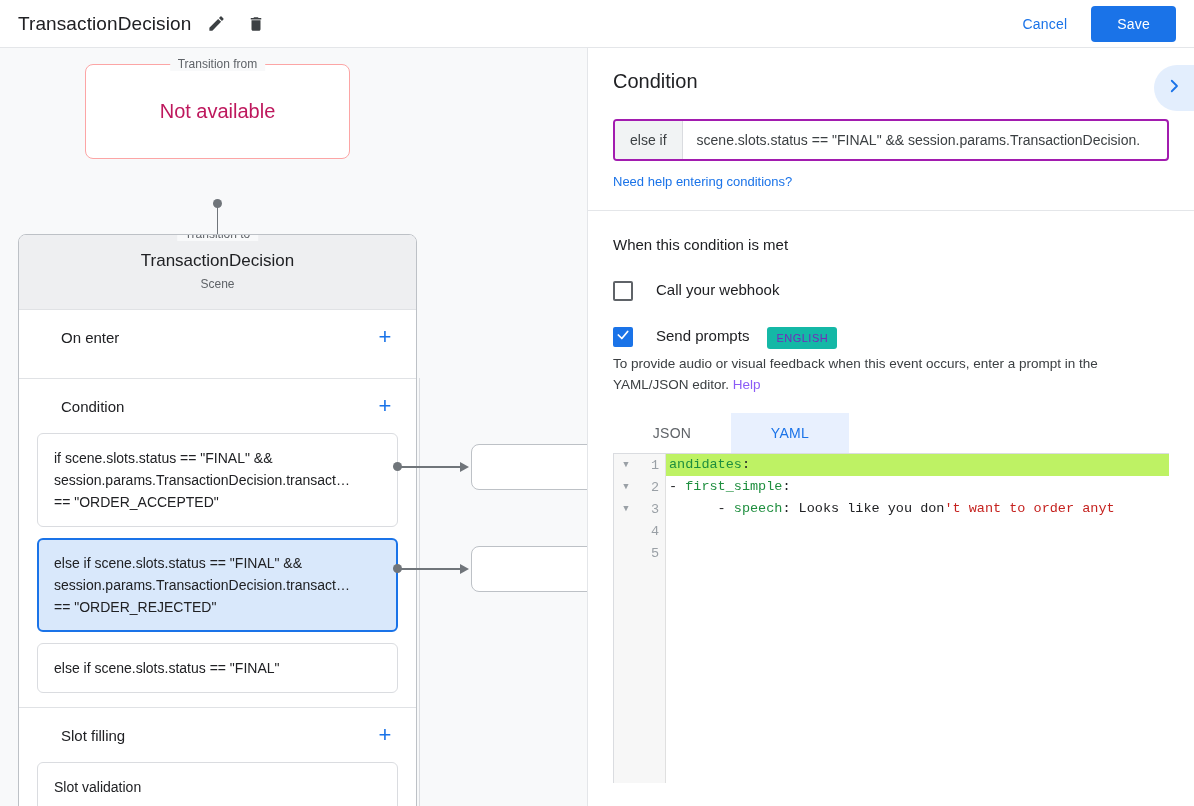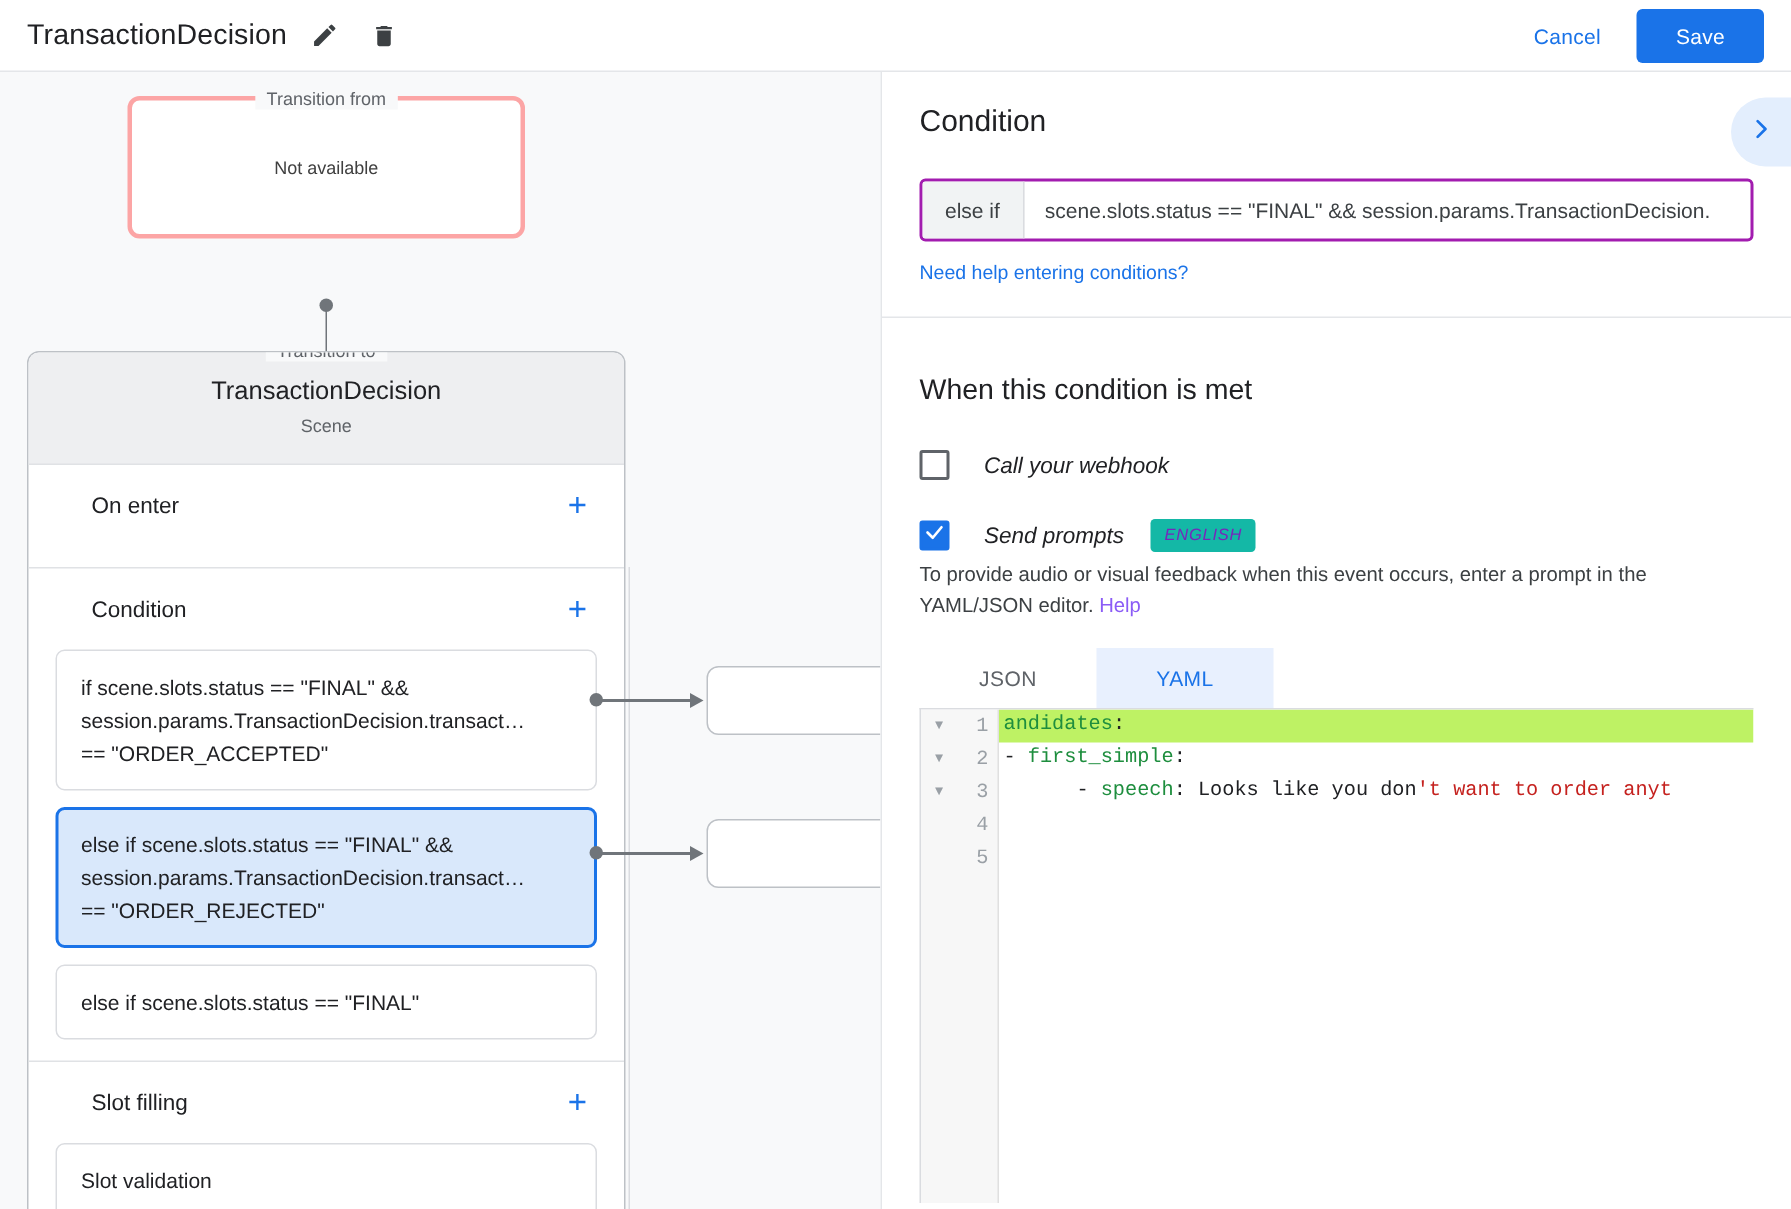--- a/index.html
+++ b/index.html
@@ -43,33 +43,33 @@
 
   
   .canvas {
     position: absolute; left: 0; top: 48px; width: 587px; height: 758px;
     background: #f8f9fa; overflow: hidden;
   }
   .canvas-inner { position: absolute; left: 0; top: 0; width: 800px; height: 1100px; }
 
   
   .node {
-    position: absolute; background: #fff; border: 3px solid #fca5a5;
+    position: absolute; background: #fff; border: 1px solid #fca5a5;
     border-radius: 8px;
   }
   .node-legend {
     position: absolute; top: -8px; left: 50%; transform: translateX(-50%);
     background: #f8f9fa; padding: 0 8px; font-size: 12px; color: #5f6368;
     white-space: nowrap;
   }
   .node-from {
     left: 85px; top: 16px; width: 265px; height: 95px;
     display: flex; align-items: center; justify-content: center;
   }
-  .node-from .body { font-size: 12px; color: #404040; }
+  .node-from .body { font-size: 20px; color: #be185d; }
 
   
   .scene-card {
     position: absolute; left: 18px; top: 186px; width: 399px;
     border: 1px solid #bdc1c6; border-radius: 8px; background: #fff;
     overflow: hidden;
   }
   .scene-head {
     background: #eeeff1; padding: 16px 0 18px; text-align: center;
     border-bottom: 1px solid #e0e2e5;
@@ -153,22 +153,22 @@
     flex: 1 1 auto; border: none; outline: none; padding: 0 0 0 14px;
     font-size: 14px; color: #3c4043; background: transparent;
     font-family: "Liberation Sans", sans-serif;
   }
   .help-link {
     display: inline-block; margin-top: 13px; font-size: 13px;
     color: #1a73e8; text-decoration: none; cursor: pointer;
   }
 
   .panel-met { padding: 22px 25px 0; }
-  .panel-h2 { font-size: 19px; color: #202124; margin: 16px 0 28px; font-weight: 400; }
-  .check-row { display: flex; align-items: center; margin-bottom: 26px; font-style: italic; }
+  .panel-h2 { font-size: 15px; color: #202124; margin: 3px 0 28px; font-weight: 400; }
+  .check-row { display: flex; margin-bottom: 26px; }
   .cbox {
     width: 20px; height: 20px; border: 2px solid #5f6368; border-radius: 2px;
     background: #fff; cursor: pointer; flex: 0 0 auto;
   }
   .cbox.checked {
     background: #1a73e8; border-color: #1a73e8;
     display: flex; align-items: center; justify-content: center;
   }
   .check-label {
     margin-left: 23px; font-size: 15px; color: #202124; font-weight: 500;

